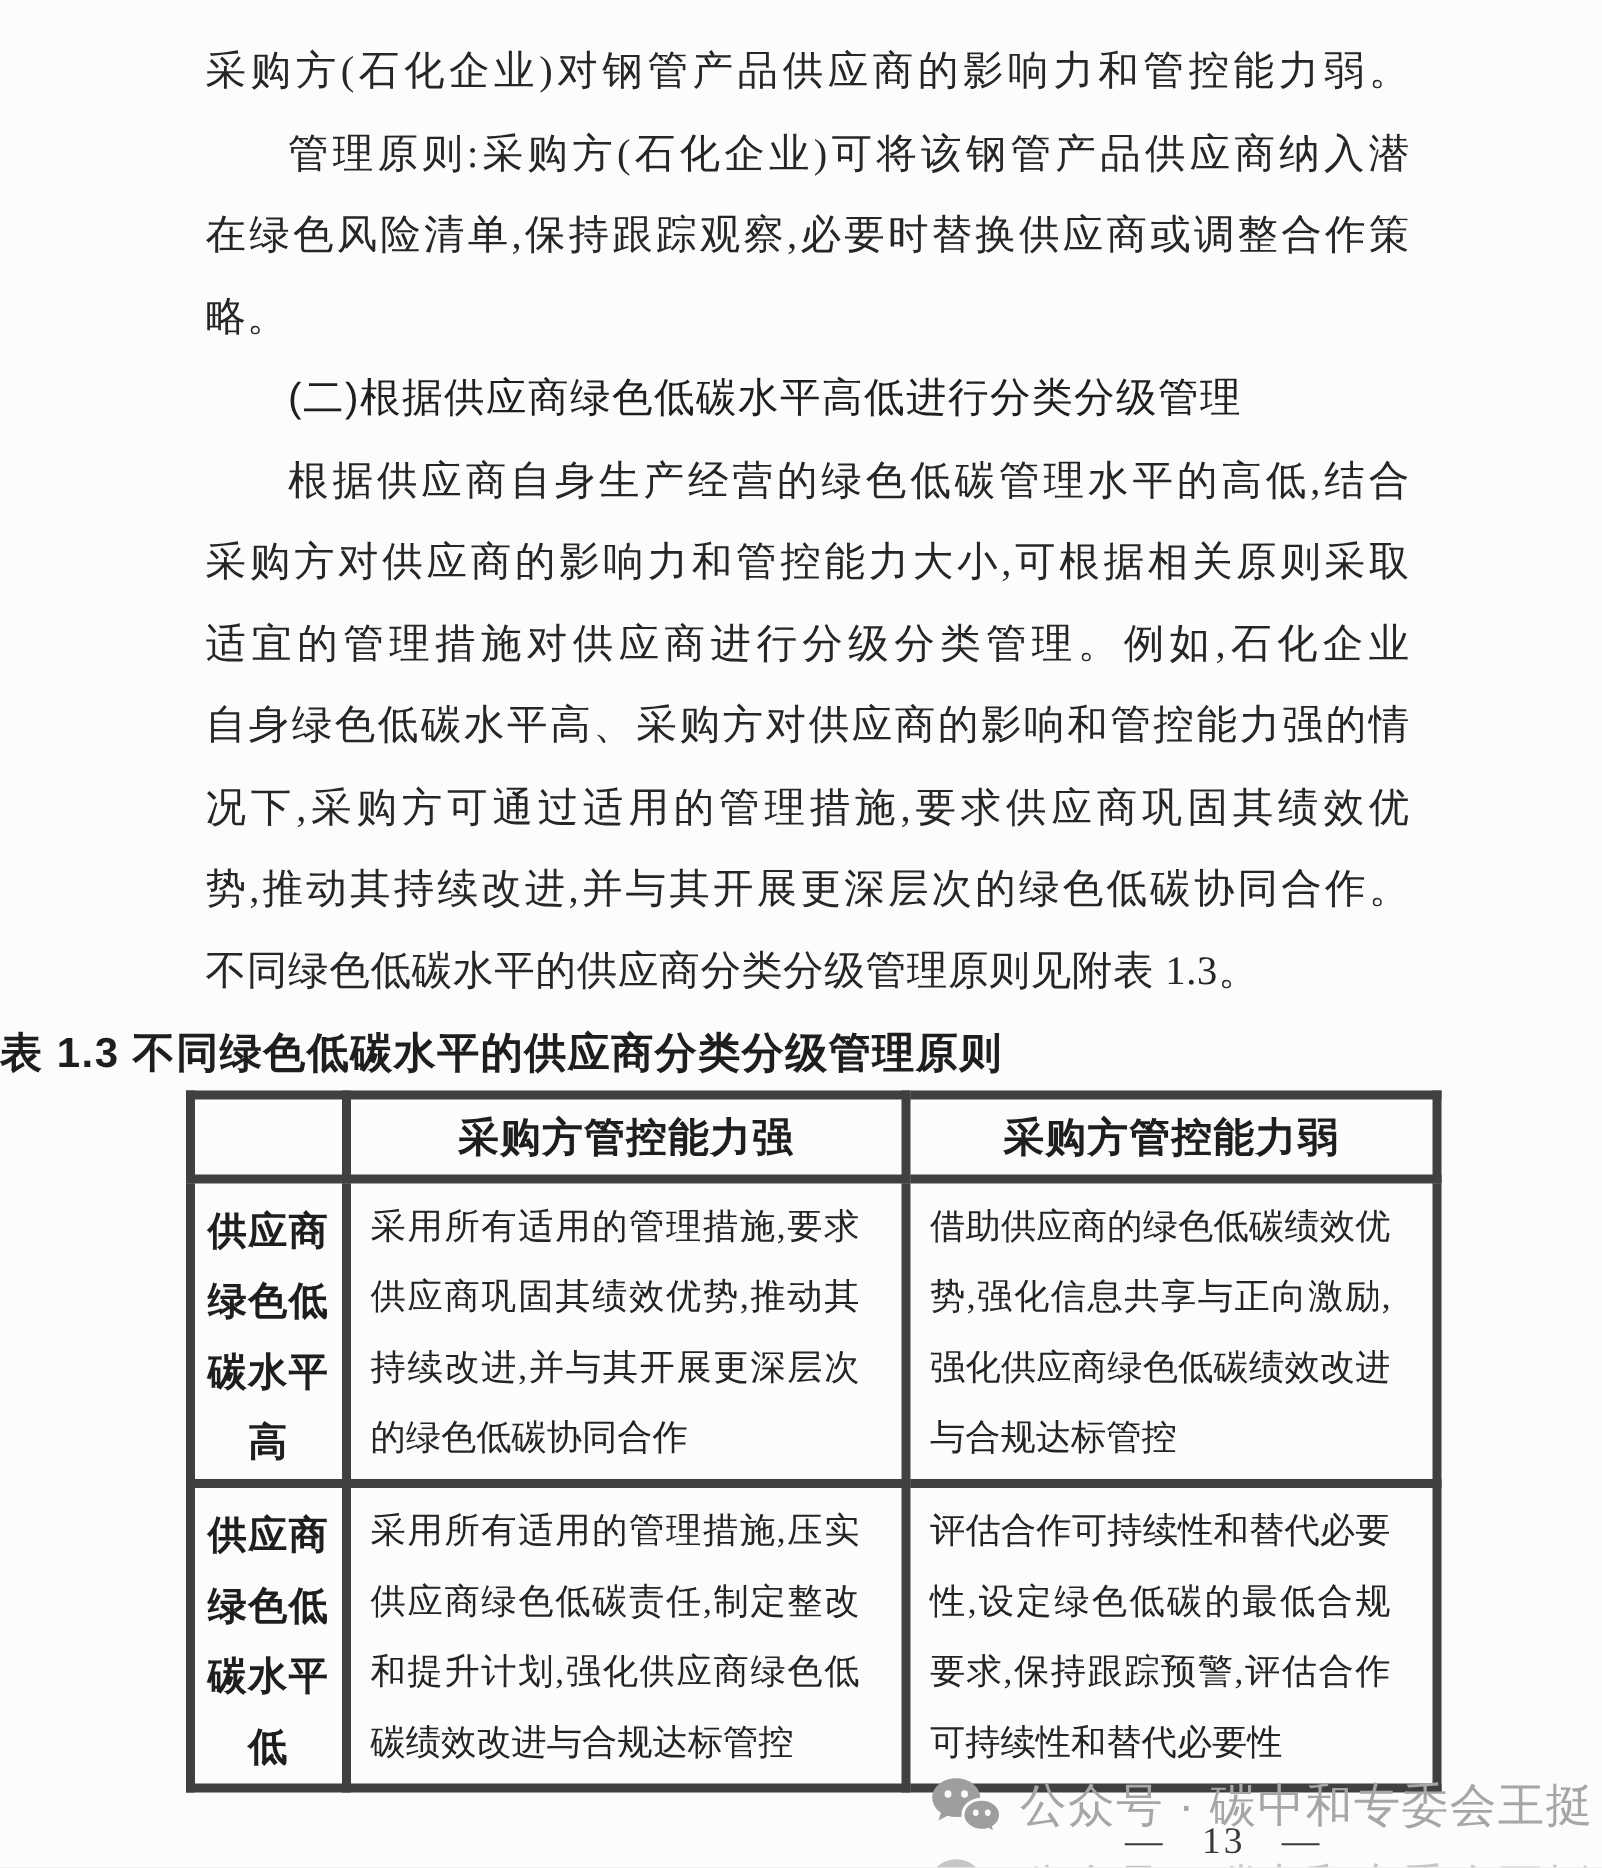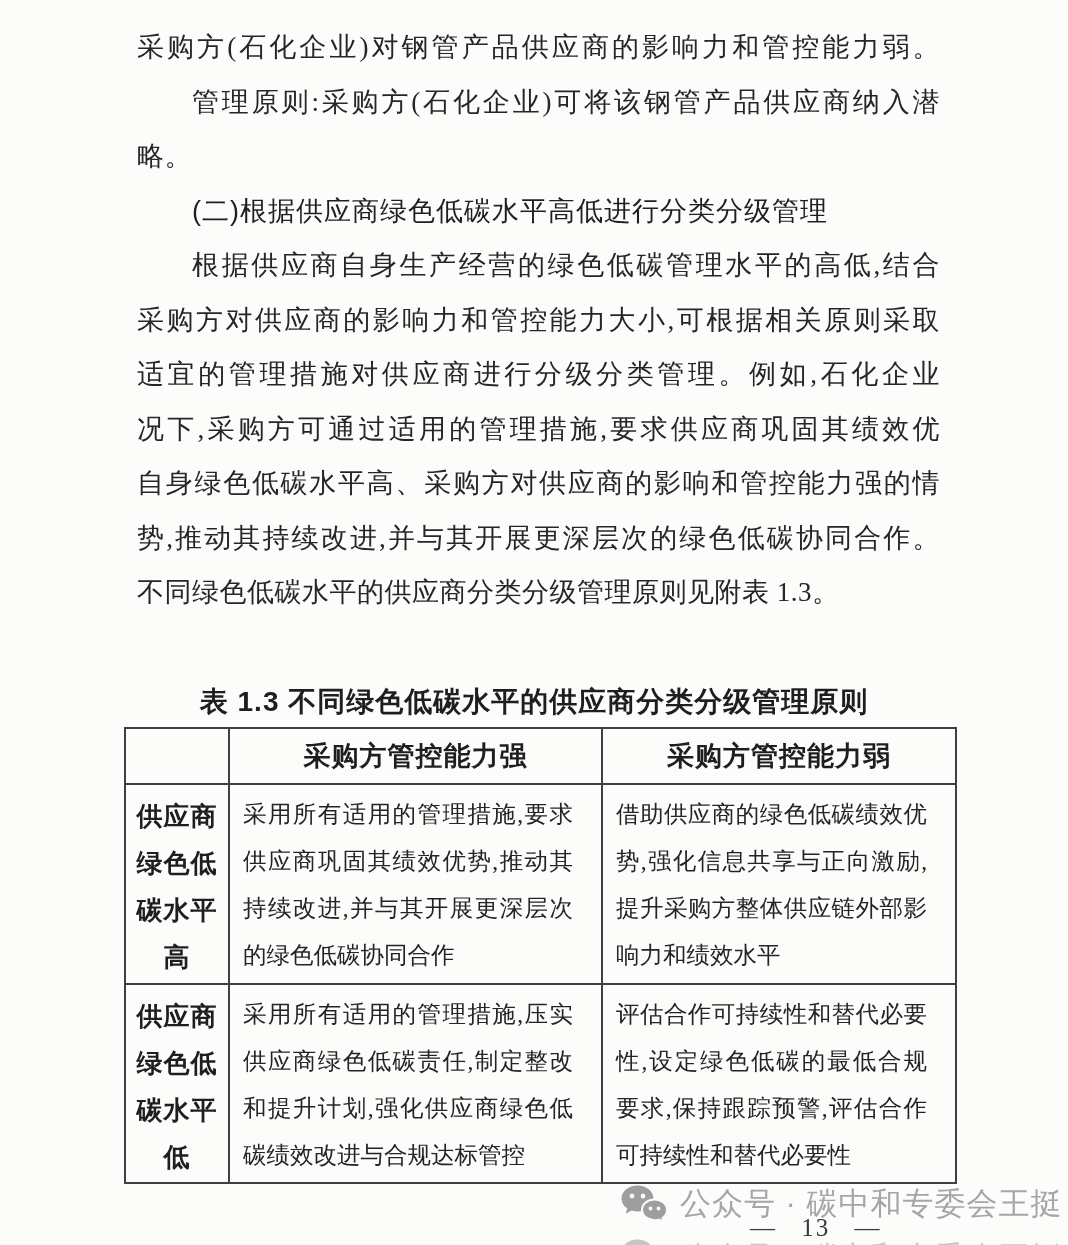--- a/index.html
+++ b/index.html
@@ -23,32 +23,32 @@
   }
   .jl{text-align:justify;text-align-last:justify;}
   .indent{padding-left:55px;}
   .bold-line{
     font-family:"Liberation Sans","DejaVu Sans",sans-serif;
     font-weight:400;letter-spacing:1px;color:#1f1f1f;
   }
   
   .table-title{
     position:absolute;top:683px;left:0;width:100%;
-    text-align:center;
+    text-align:left;
     font-family:"Liberation Sans","DejaVu Sans",sans-serif;
     font-weight:700;font-size:28px;color:#1e1e1e;
     letter-spacing:1px;
   }
   
   table.cls{
     position:absolute;left:124px;top:727px;
     width:831px;border-collapse:collapse;table-layout:fixed;
     background:transparent;
   }
-  table.cls th,table.cls td{border:2px solid #404040;}
+  table.cls th,table.cls td{border:6px solid #404040;}
   col.c-label{width:104px;}
   col.c-strong{width:373px;}
   col.c-weak{width:354px;}
   tr.hdr{height:56px;}
   tr.hdr th{
     font-family:"Liberation Sans","DejaVu Sans",sans-serif;
     font-weight:700;font-size:27px;color:#1e1e1e;
     text-align:center;letter-spacing:1px;
   }
   tr.r1{height:200px;}
@@ -83,27 +83,28 @@
   .wm-row.clipped svg path,.wm-row.clipped svg ellipse{fill:#c6c6c6;}
 </style>
 </head>
 <body>
 
 <div class="page">
 
   <div class="body-text">
     <div class="line jl">采购方(石化企业)对钢管产品供应商的影响力和管控能力弱。</div>
     <div class="line jl indent">管理原则:采购方(石化企业)可将该钢管产品供应商纳入潜</div>
+    <div class="line jl">在绿色风险清单,保持跟踪观察,必要时替换供应商或调整合作策</div>
     <div class="line">略。</div>
     <div class="line indent bold-line">(二)根据供应商绿色低碳水平高低进行分类分级管理</div>
     <div class="line jl indent">根据供应商自身生产经营的绿色低碳管理水平的高低,结合</div>
     <div class="line jl">采购方对供应商的影响力和管控能力大小,可根据相关原则采取</div>
     <div class="line jl">适宜的管理措施对供应商进行分级分类管理。例如,石化企业</div>
+    <div class="line jl">自身绿色低碳水平高、采购方对供应商的影响和管控能力强的情</div>
     <div class="line jl">况下,采购方可通过适用的管理措施,要求供应商巩固其绩效优</div>
-    <div class="line jl">自身绿色低碳水平高、采购方对供应商的影响和管控能力强的情</div>
     <div class="line jl">势,推动其持续改进,并与其开展更深层次的绿色低碳协同合作。</div>
     <div class="line">不同绿色低碳水平的供应商分类分级管理原则见附表 1.3。</div>
   </div>
 
   <div class="table-title">表 1.3 不同绿色低碳水平的供应商分类分级管理原则</div>
 
   <table class="cls">
     <colgroup>
         <col class="c-label">
         <col class="c-strong">
@@ -114,21 +115,21 @@
       <th></th>
       <th>采购方管控能力强</th>
       <th>采购方管控能力弱</th>
     </tr>
     <tr class="r1">
       <td class="row-label">供应商
 绿色低
 碳水平
 高</td>
       <td class="cell">采用所有适用的管理措施,要求供应商巩固其绩效优势,推动其持续改进,并与其开展更深层次的绿色低碳协同合作</td>
-      <td class="cell">借助供应商的绿色低碳绩效优势,强化信息共享与正向激励,提升采购方整体供应链外部影响力和绩效水平</td>
+      <td class="cell">借助供应商的绿色低碳绩效优势,强化信息共享与正向激励,强化供应商绿色低碳绩效改进与合规达标管控</td>
     </tr>
     <tr class="r2">
       <td class="row-label">供应商
 绿色低
 碳水平
 低</td>
       <td class="cell">采用所有适用的管理措施,压实供应商绿色低碳责任,制定整改和提升计划,强化供应商绿色低碳绩效改进与合规达标管控</td>
       <td class="cell">评估合作可持续性和替代必要性,设定绿色低碳的最低合规要求,保持跟踪预警,评估合作可持续性和替代必要性</td>
     </tr>
   </tbody>

